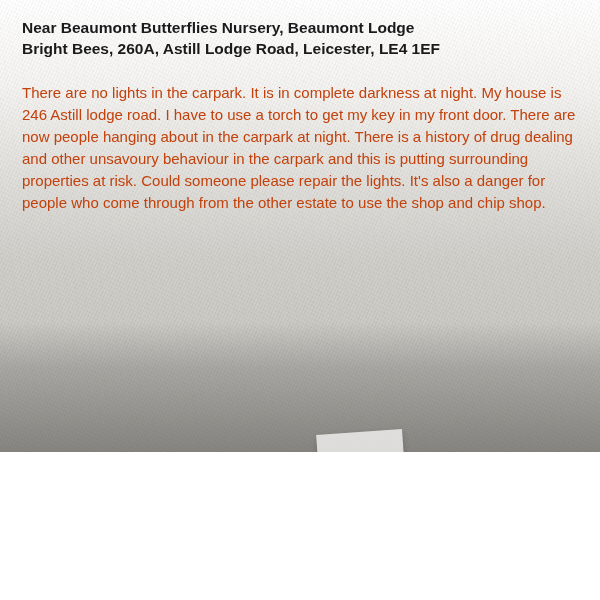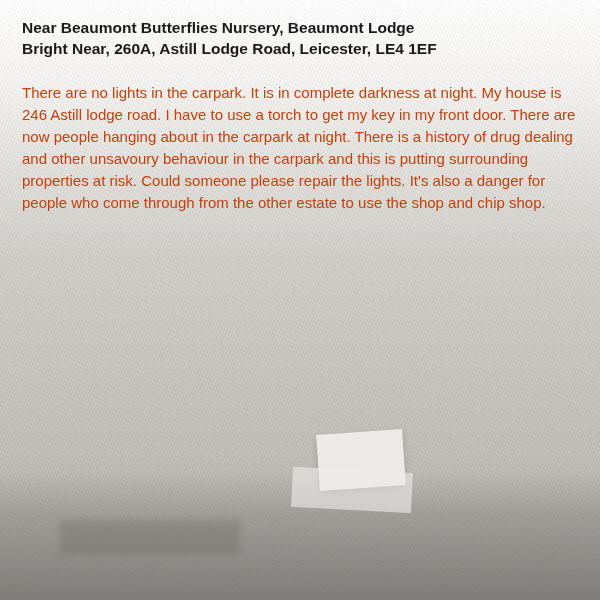--- a/index.html
+++ b/index.html
@@ -6,21 +6,21 @@
     margin: 0;
     padding: 0;
   }
   body {
     font-family: "Liberation Sans", sans-serif;
     background: #ffffff;
   }
   .card {
     position: relative;
     width: 600px;
-    height: 600px;
+    height: 452px;
     overflow: hidden;
     background: #d9d9d7;
   }
   
   .photo {
     position: absolute;
     inset: 0;
     background-color: #c9c7c2;
     background-image:
       
@@ -110,18 +110,18 @@
     <div class="photo-grain"></div>
     <div class="photo-ground"></div>
     <div class="debris-a"></div>
     <div class="debris-b"></div>
     <div class="debris-c"></div>
   </div>
 
   <div class="text-overlay">
     <div class="heading">
       <span class="line">Near Beaumont Butterflies Nursery, Beaumont Lodge</span>
-      <span class="line">Bright Near, 260A, Astill Lodge Road, Leicester, LE4 1EF</span>
+      <span class="line">Bright Bees, 260A, Astill Lodge Road, Leicester, LE4 1EF</span>
     </div>
     <p class="body-text">There are no lights in the carpark. It is in complete darkness at night. My house is 246 Astill lodge road. I have to use a torch to get my key in my front door. There are now people hanging about in the carpark at night. There is a history of drug dealing and other unsavoury behaviour in the carpark and this is putting surrounding properties at risk. Could someone please repair the lights. It's also a danger for people who come through from the other estate to use the shop and chip shop.</p>
   </div>
 
 </div>
 
 </body></html>

